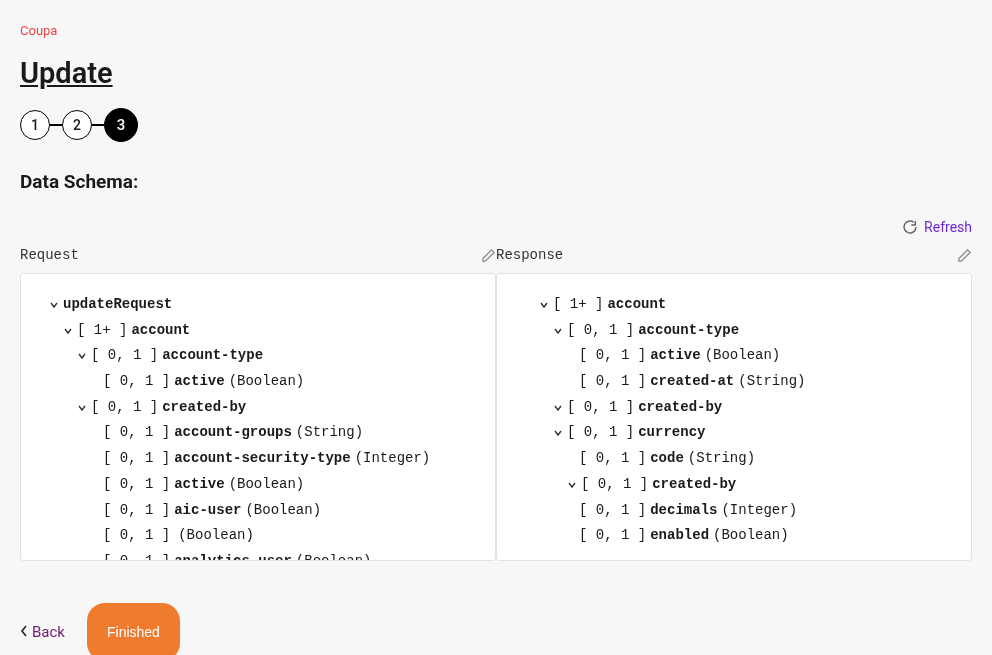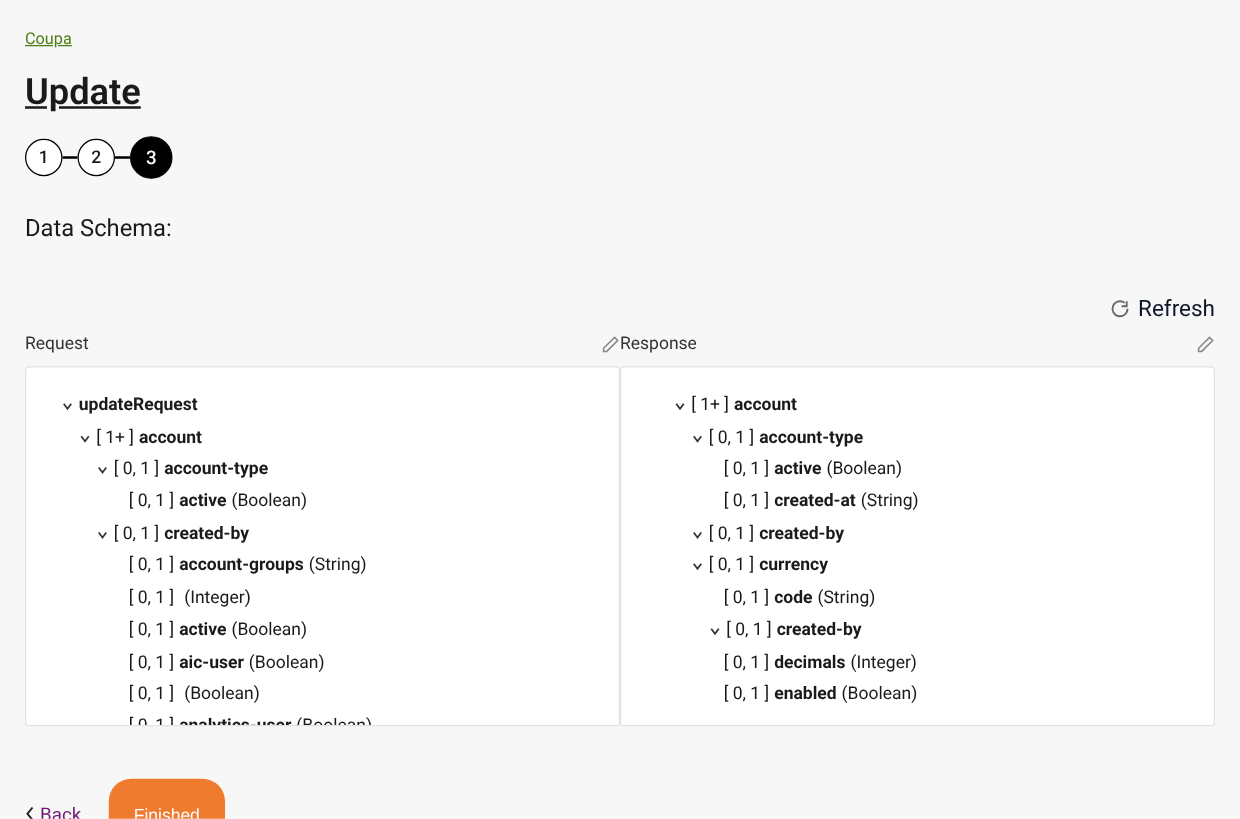--- a/index.html
+++ b/index.html
@@ -7,22 +7,21 @@
       font-family: -apple-system, BlinkMacSystemFont, "Segoe UI", Roboto, Helvetica, Arial, sans-serif;
       background: #f7f7f7;
       color: #1a1a1a;
       width: 992px;
       height: 655px;
       overflow: hidden;
       padding: 20px;
     }
     .breadcrumb {
       font-size: 13px;
-      text-decoration: underline;
-      color: #4d7c0f;
+      color: #ef4444;
       margin-bottom: 18px;
       display: inline-block;
     }
     h1.page-title {
       font-size: 29px;
       font-weight: 600;
       margin-bottom: 18px;
       text-decoration: underline;
     }
     .stepper {
@@ -50,44 +49,45 @@
       height: 34px;
       font-size: 15px;
     }
     .step-line {
       width: 12px;
       height: 1.5px;
       background: #000;
     }
     h2.section-title {
       font-size: 19px;
-      font-weight: 400;
-      margin-bottom: 43px;
+      font-weight: 700;
+      margin-bottom: 24px;
     }
     .schema-grid {
       display: flex;
+      font-family: Liberation Mono, monospace;
     }
     .schema-col {
       flex: 1;
       min-width: 0;
     }
     .col-head {
       display: flex;
       justify-content: space-between;
       align-items: flex-end;
       margin-bottom: 10px;
       min-height: 22px;
     }
     .col-label {
       font-size: 14px;
       color: #333;
     }
     .refresh-link {
-      font-size: 18px;
-      color: #0f172a;
+      font-size: 14px;
+      color: #6d28d9;
       display: flex;
       align-items: center;
       gap: 6px;
       cursor: pointer;
     }
     .edit-icon {
       color: #888;
       cursor: pointer;
     }
     .edit-icon svg, .refresh-link svg { display: block; }
@@ -241,20 +241,21 @@
           </div>
           <div class="node">
             <span class="indent" style="width: 68px;"></span>
             <span class="card">[ 0, 1 ]</span>
             <span class="name">account-groups</span>
             <span class="type-ann">(String)</span>
           </div>
           <div class="node">
             <span class="indent" style="width: 68px;"></span>
             <span class="card">[ 0, 1 ]</span>
+            <span class="name">account-security-type</span>
             <span class="type-ann">(Integer)</span>
           </div>
           <div class="node">
             <span class="indent" style="width: 68px;"></span>
             <span class="card">[ 0, 1 ]</span>
             <span class="name">active</span>
             <span class="type-ann">(Boolean)</span>
           </div>
           <div class="node">
             <span class="indent" style="width: 68px;"></span>

